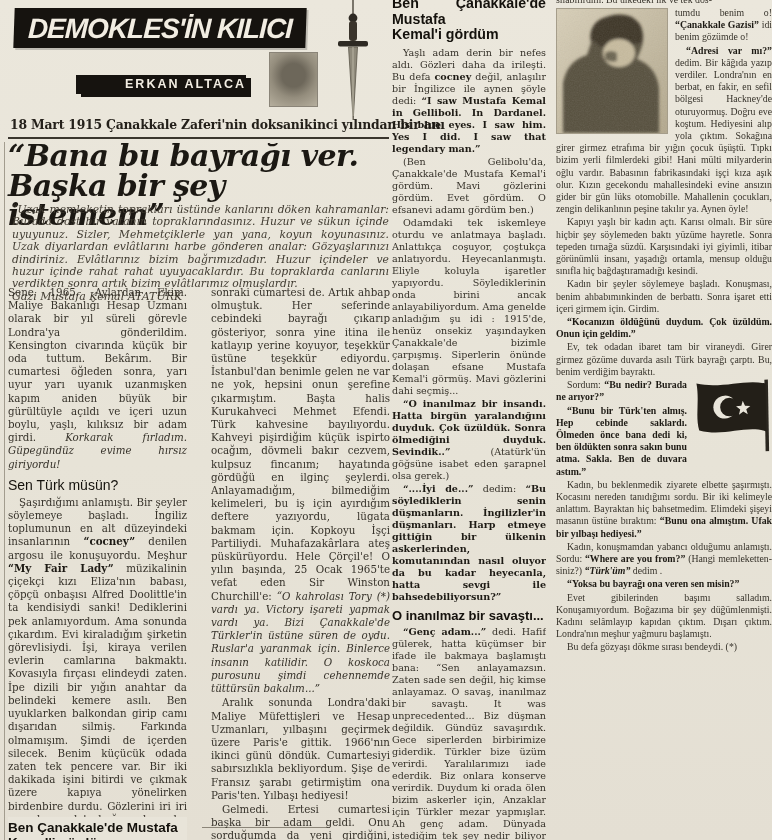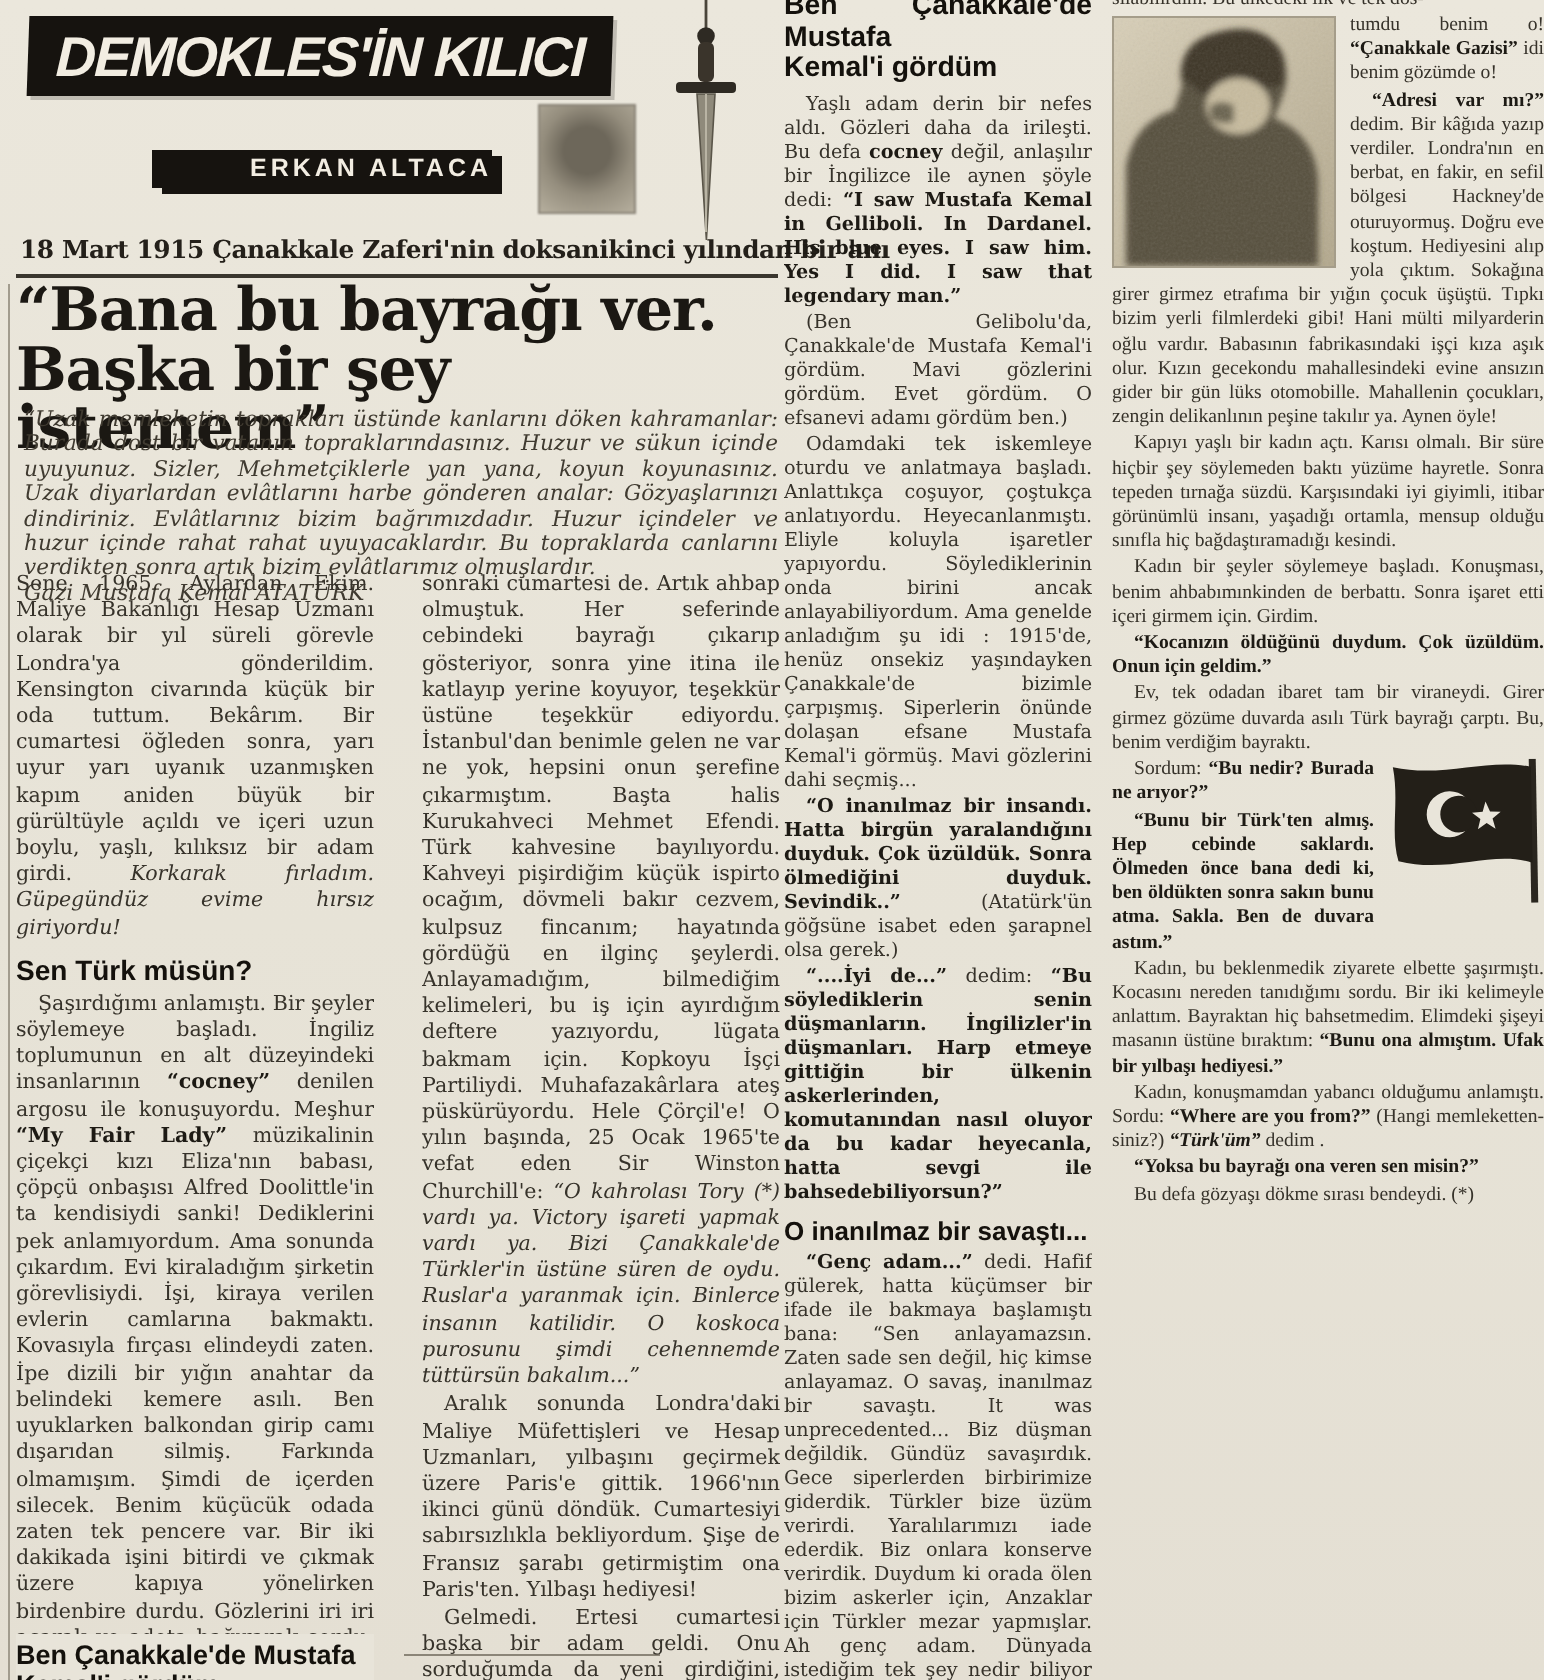--- a/index.html
+++ b/index.html
@@ -27,21 +27,21 @@
   .lede{position:absolute;left:12px;top:204px;width:377px;font-style:italic;font-size:10.8px;
         line-height:12.4px;text-align:justify;color:#403b31;}
   .lede-attr{text-align:left;font-weight:normal;font-size:11px;margin-top:0;}
   .left-rule{position:absolute;left:4px;top:142px;width:1px;height:698px;background:#a29c8e;}
   .bottom-rule{position:absolute;left:202px;top:827px;width:128px;height:1px;background:#8b8578;}
   .left-body{position:absolute;left:8px;top:286px;width:382px;height:554px;display:flex;gap:24px;}
   .colA,.colB{width:185px;height:554px;overflow:hidden;position:relative;
         font-size:10.3px;line-height:13.2px;text-align:justify;}
   .para{margin:0 0 1px;text-indent:11px;}
   .para.cont{text-indent:0;}
-  .subhead{font-family:"Liberation Sans",sans-serif;font-weight:bold;font-size:14px;line-height:16px;
+  .subhead{font-family:"Liberation Sans",sans-serif;font-weight:normal;font-size:14px;line-height:16px;
         margin:6px 0 3px;color:#14110c;text-indent:0;}
   .subhead-bottom{position:absolute;left:0;right:0;bottom:-10px;background:#e8e4d9;
         font-family:"Liberation Sans",sans-serif;font-weight:bold;font-size:13.5px;line-height:15px;
         padding-top:3px;color:#14110c;}
   
   .right-block{position:absolute;left:392px;top:0;width:380px;height:840px;display:flex;gap:10px;}
   .col3{width:154px;height:840px;overflow:hidden;font-size:9.6px;line-height:12px;text-align:justify;}
   .col4{flex:1;height:840px;overflow:hidden;font-size:9.8px;line-height:12.2px;text-align:justify;font-family:Liberation Serif, serif;}
   .r-heading{font-family:"Liberation Sans",sans-serif;font-weight:bold;font-size:14.2px;line-height:15.5px;
         color:#14110c;margin:-4px 0 4px;}
@@ -79,21 +79,21 @@
     </svg>
   </div>
 
   <div class="banner-author">
     <span>ERKAN ALTACA</span>
   </div>
 
   <div class="kicker">18 Mart 1915  Çanakkale Zaferi'nin doksanikinci yılından bir anı</div>
   <div class="kicker-rule"></div>
 
-  <h1 class="headline" style="margin:0;">
+  <h1 class="headline" style="margin:0;font-style:italic;">
     <span>“Bana bu bayrağı ver.</span><br>
     <span>Başka bir şey istemem”</span>
   </h1>
 
   <div class="lede">
     <span>“Uzak memleketin toprakları üstünde kanlarını döken kahramanlar: Burada dost bir vatanın topraklarındasınız. Huzur ve sükun içinde uyuyunuz. Sizler, Mehmetçiklerle yan yana, koyun koyunasınız. Uzak diyarlardan evlâtlarını harbe gönderen analar: Gözyaşlarınızı dindiriniz. Evlâtlarınız bizim bağrımızdadır. Huzur içindeler ve huzur içinde rahat rahat uyuyacaklardır. Bu topraklarda canlarını verdikten sonra artık bizim evlâtlarımız olmuşlardır.</span>
     <div class="lede-attr">Gazi Mustafa Kemal ATATÜRK</div>
   </div>
 
   <div class="left-rule"></div>
@@ -187,17 +187,18 @@
           <circle cx="37.5" cy="27" r="9.2" fill="#231f18"></circle>
           <polygon fill="#e9e5da" points="51,21 53.2,26 58.5,26.2 54.4,29.5 55.8,34.6 51.4,31.7 47,34.8 48.3,29.6 44.2,26.4 49.5,26"></polygon>
         </svg>
       </div>
 
       <p class="para"><span>Sordum: </span><span class="seg-b">“Bu nedir? Burada ne arıyor?”</span></p>
       <p class="para"><span class="seg-b">“Bunu bir Türk'ten almış. Hep cebinde saklardı. Ölmeden önce bana dedi ki, ben öldükten sonra sakın bunu atma. Sakla. Ben de duvara astım.”</span></p>
       <p class="para"><span>Kadın, bu beklenmedik ziyarete elbette şaşırmıştı. Kocasını nereden tanıdığımı sordu. Bir iki kelimeyle anlattım. Bayraktan hiç bahsetmedim. Elimdeki şişeyi masanın üstüne bıraktım: </span><span class="seg-b">“Bunu ona almıştım. Ufak bir yılbaşı hediyesi.”</span></p>
       <p class="para"><span>Kadın, konuşmamdan yabancı olduğumu anlamıştı. Sordu: </span><span class="seg-b">“Where are you from?”</span><span> (Hangi memleketten-siniz?) </span><span class="seg-bi">“Türk'üm”</span><span> dedim .</span></p>
       <p class="para"><span class="seg-b">“Yoksa bu bayrağı ona veren sen misin?”</span></p>
+      <p class="para"><span>Evet gibilerinden başımı salladım. Konuşamıyordum. Boğazıma bir şey düğümlenmişti. Kadını selâmlayıp kapıdan çıktım. Dışarı çıktım. Londra'nın meşhur yağmuru başlamıştı.</span></p>
       <p class="para"><span>Bu defa gözyaşı dökme sırası bendeydi. (*)</span></p>
 
     </div>
   </div>
 </div>
 
 </body></html>

